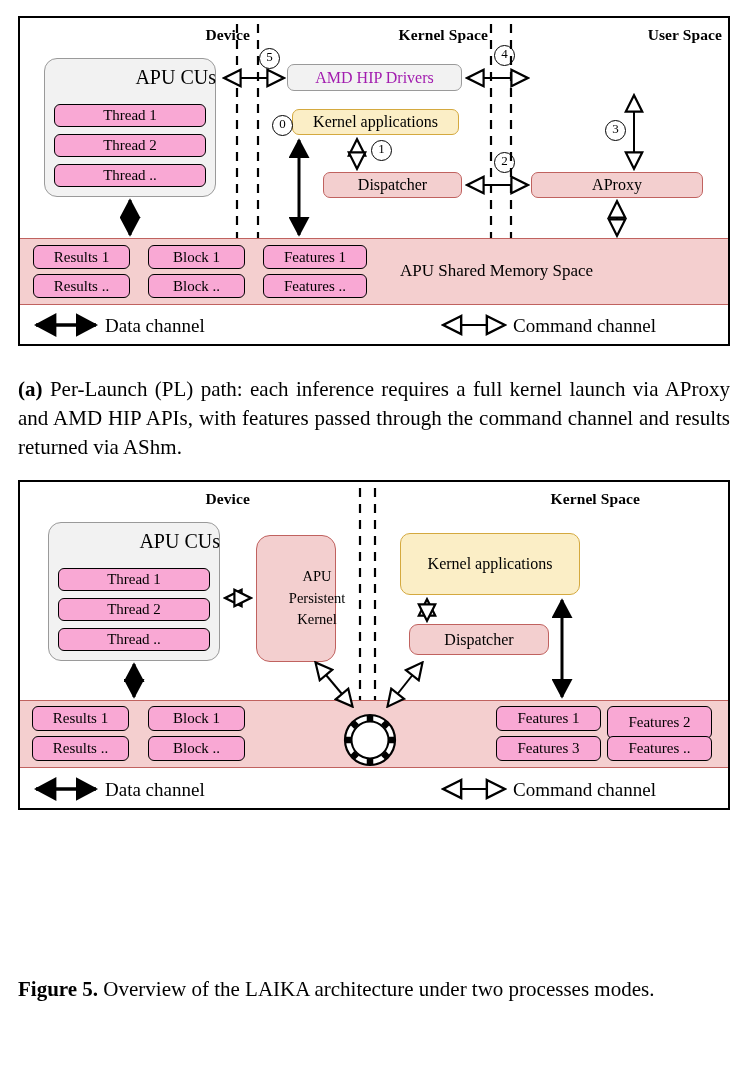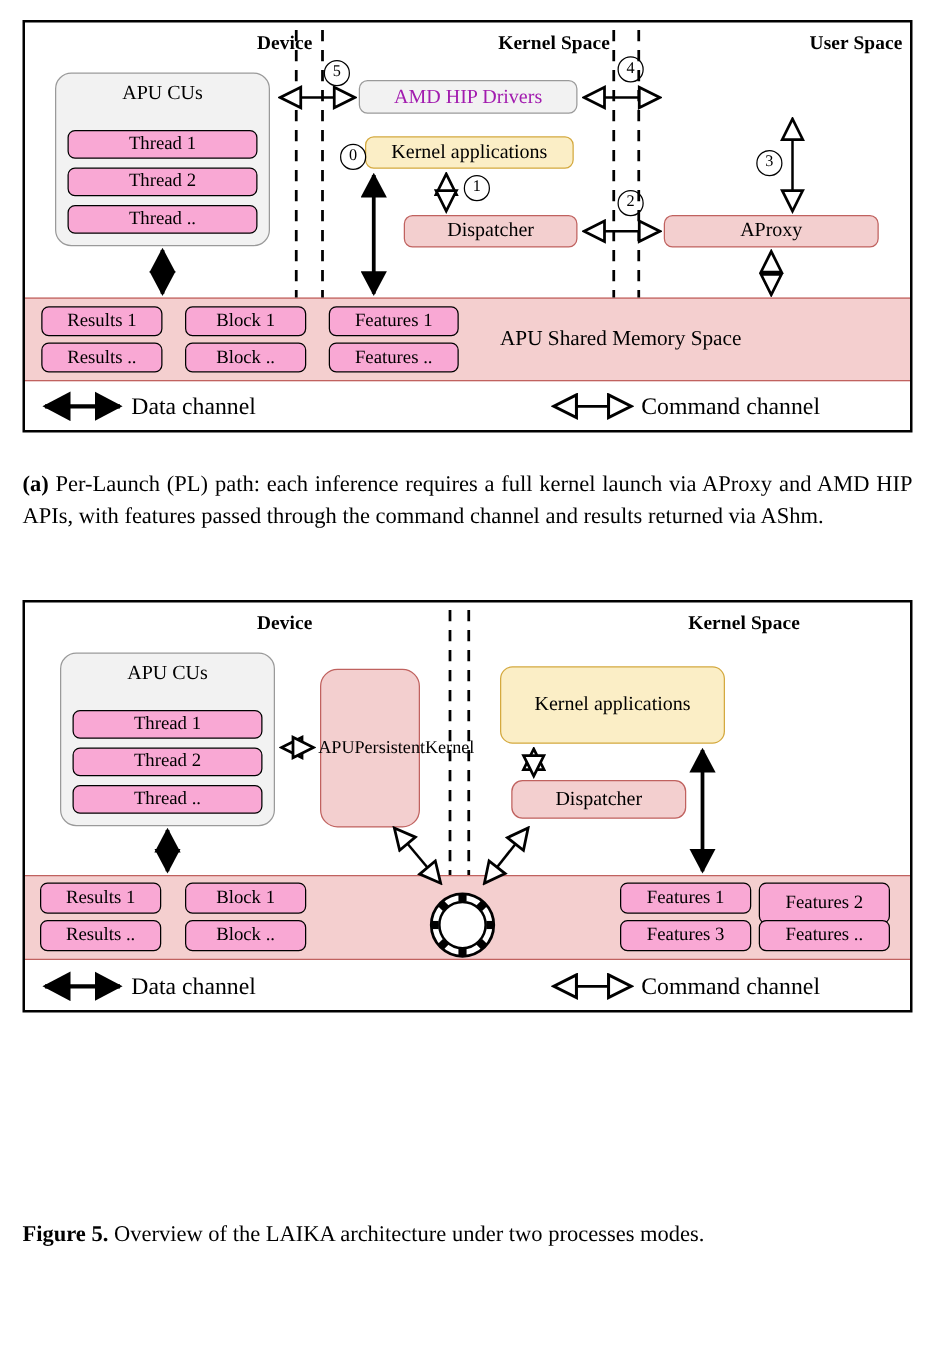--- a/index.html
+++ b/index.html
@@ -78,22 +78,22 @@
   .cu-container {
     position: absolute;
     box-sizing: border-box;
     background: #f2f2f2;
     border: 1.8px solid #9a9a9a;
     border-radius: 13px;
   }
   .cu-label {
     position: absolute;
     left: 0; right: 0;
-    text-align: center;
-    font-size: 16px;
+    text-align: right;
+    font-size: 20px;
   }
 
   
   .mem-band {
     position: absolute;
     background: #f4cfcf;
     border-top: 1.8px solid #c0625f;
     border-bottom: 1.8px solid #c0625f;
     box-sizing: border-box;
   }
@@ -129,21 +129,21 @@
     position: absolute;
     left: 0; top: 0;
     width: 746px;
     height: 1086px;
     pointer-events: none;
   }
 
   
   .caption {
     position: absolute;
-    font-size: 18px;
+    font-size: 21px;
     line-height: 1.38;
     text-align: justify;
     text-justify: inter-word;
     hyphens: none;
   }
   .caption b { font-weight: bold; }
 
   .tasks-label {
     position: absolute;
     font-size: 12.5px;
@@ -199,21 +199,21 @@
 
   <div class="col-title" style="left:50px;  top:490px; width:200px;">Device</div>
   <div class="col-title" style="left:440px; top:490px; width:200px;">Kernel Space</div>
 
   <div class="cu-container" style="left:48px; top:522px; width:172px; height:139px;"></div>
   <div class="cu-label" style="left:48px; top:530px; width:172px;">APU CUs</div>
   <div class="nodebox white" style="left:58px; top:568px; width:152px; height:23px;">Thread 1</div>
   <div class="nodebox white" style="left:58px; top:598px; width:152px; height:23px;">Thread 2</div>
   <div class="nodebox white" style="left:58px; top:628px; width:152px; height:23px;">Thread ..</div>
 
-  <div class="nodebox pink" style="left:256px; top:535px; width:80px; height:127px; border-radius:14px; flex-direction:row; font-size:14.5px; line-height:1.5;padding-left:42px;">
+  <div class="nodebox pink" style="left:256px; top:535px; width:80px; height:127px; border-radius:14px; flex-direction:column; font-size:14.5px; line-height:1.5;padding-left:42px;">
     <span>APU</span>
     <span>Persistent</span>
     <span>Kernel</span>
   </div>
 
   <div class="nodebox yellow" style="left:400px; top:533px; width:180px; height:62px; border-radius:10px;">Kernel applications</div>
   <div class="nodebox pink" style="left:409px; top:624px; width:140px; height:31px; border-radius:9px;">Dispatcher</div>
 
   <div class="mem-band" style="left:20px; top:700px; width:708px; height:68px;"></div>
   <div class="nodebox white" style="left:32px; top:706px; width:97px; height:25px;">Results 1</div>

